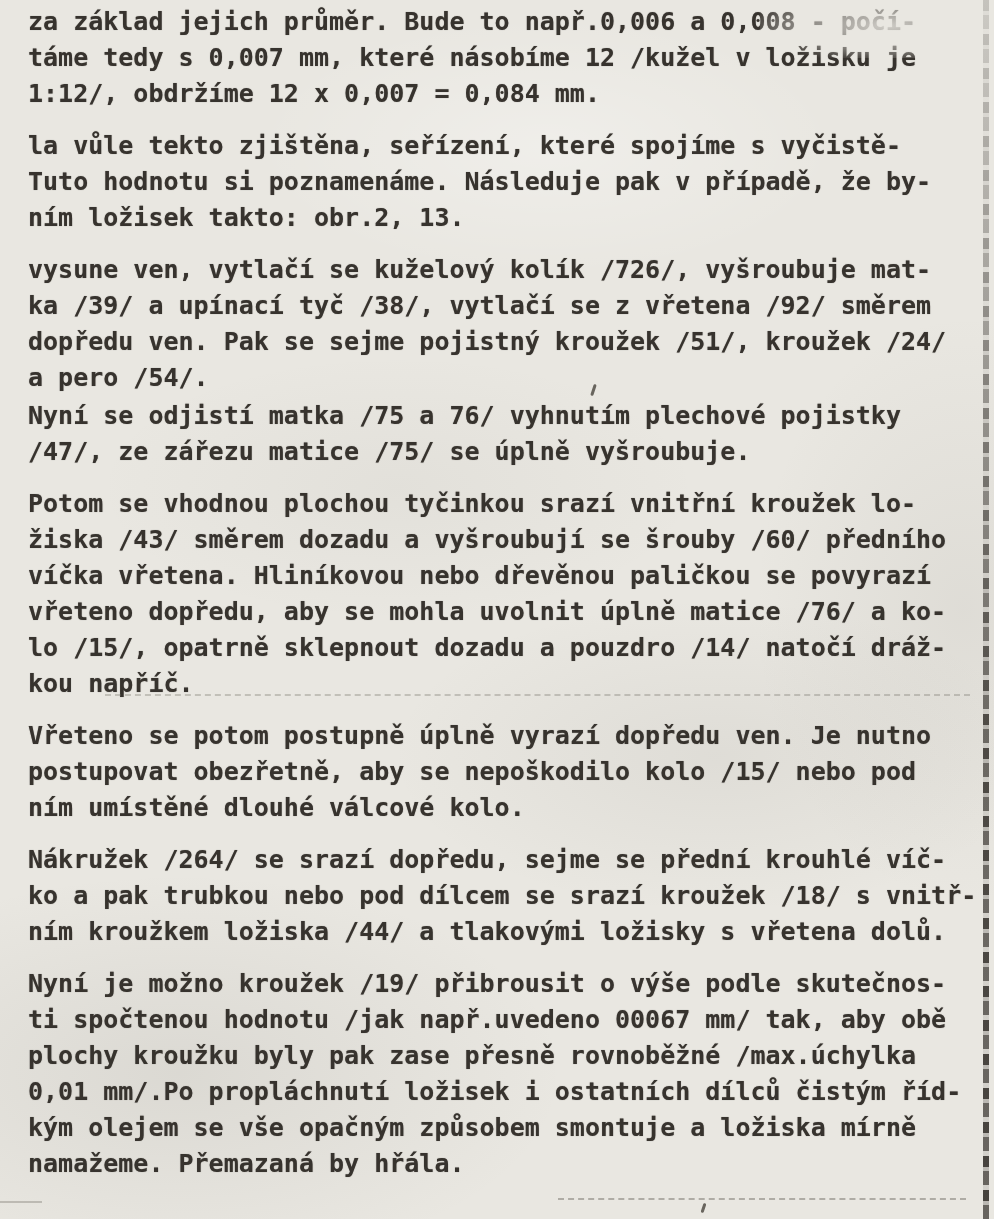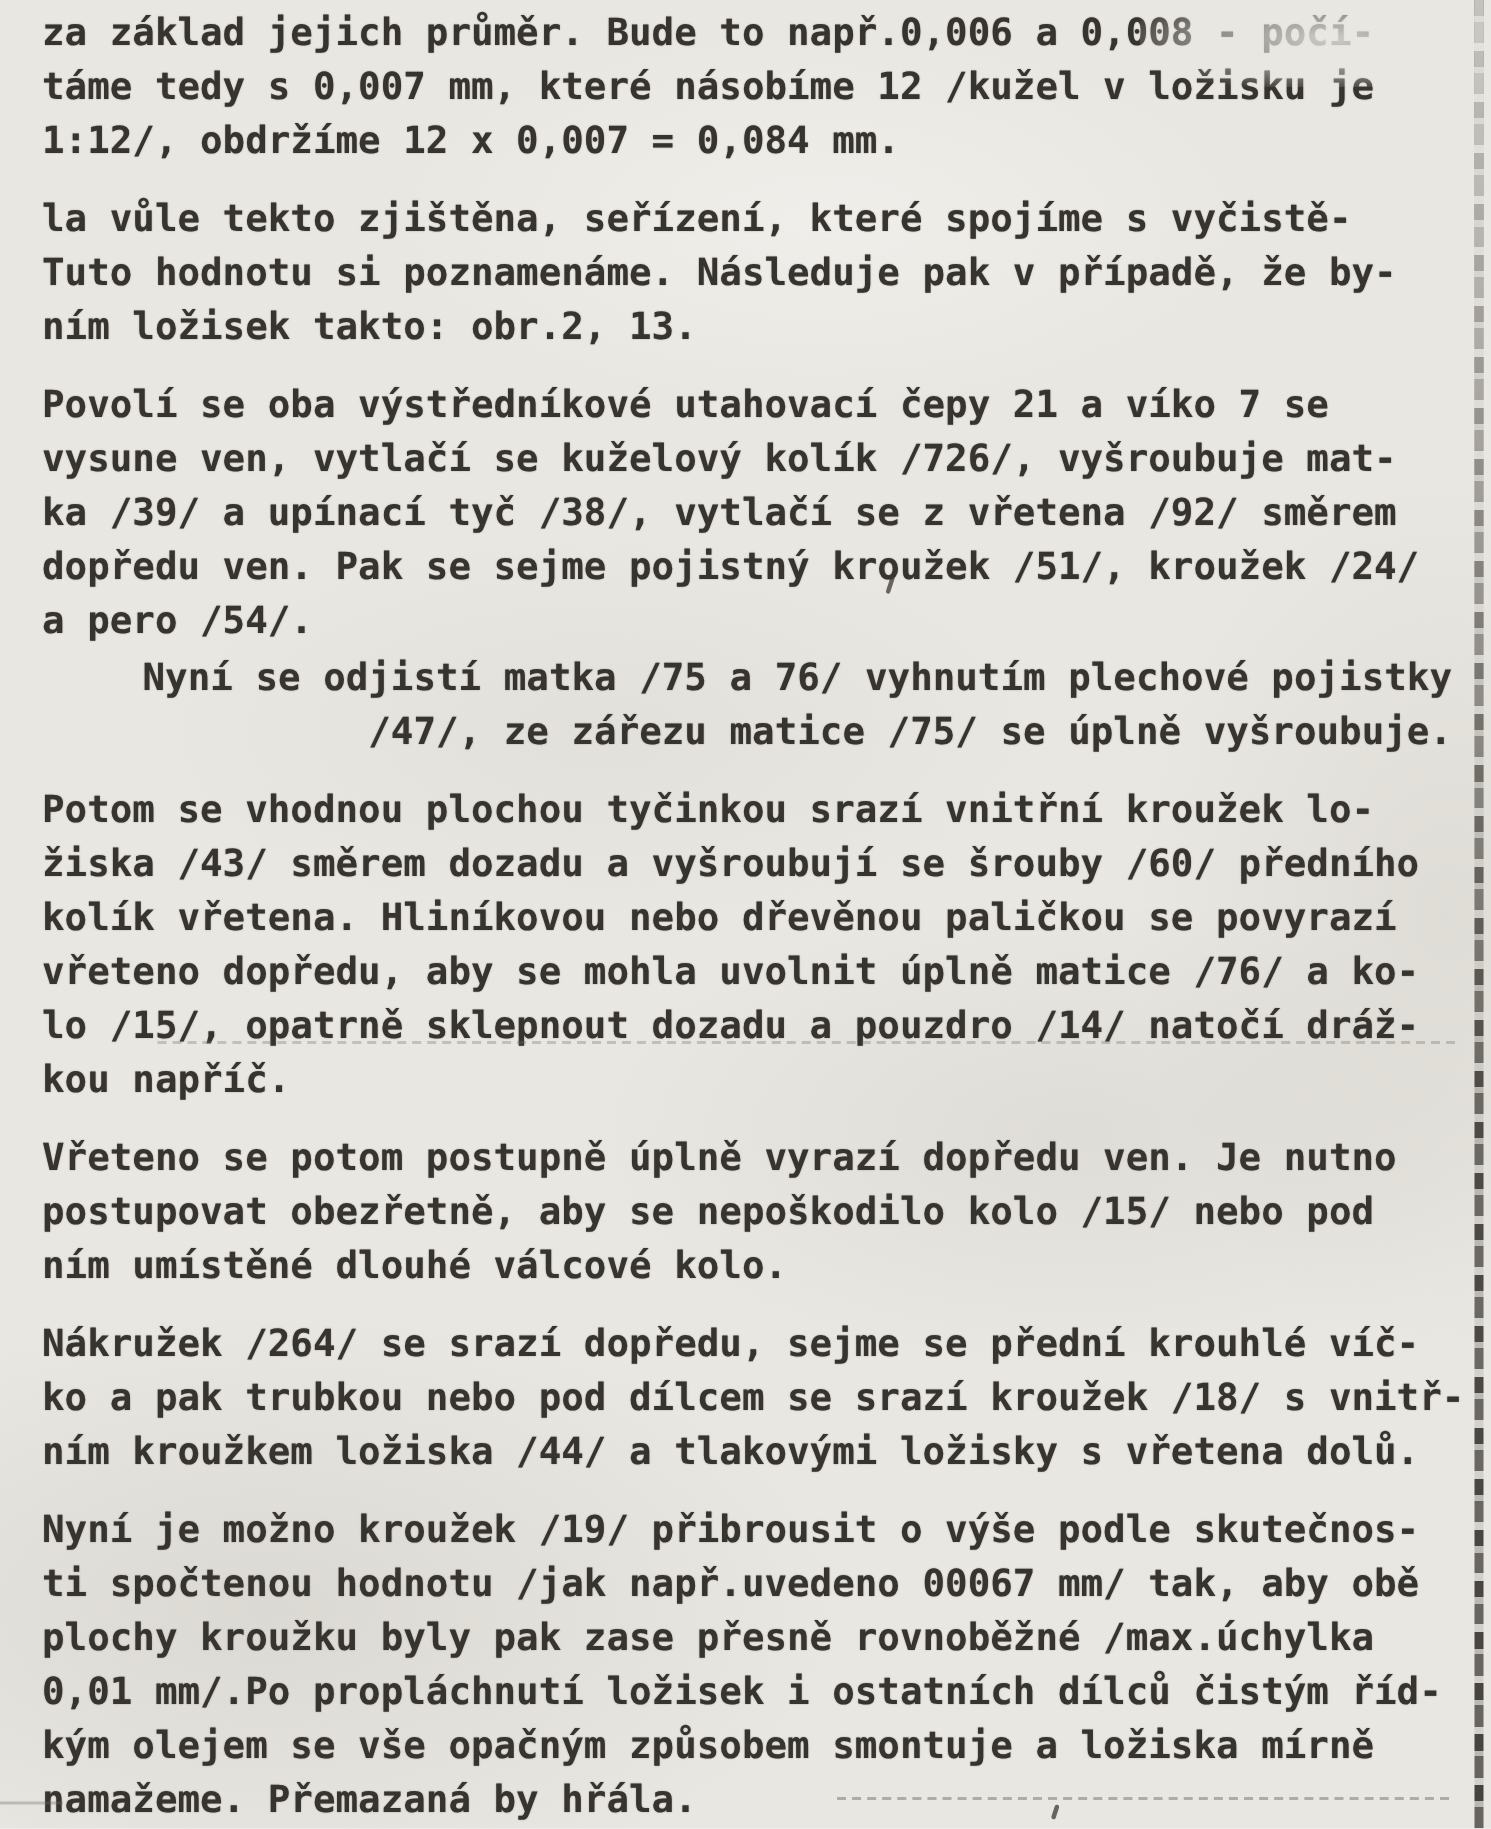--- a/index.html
+++ b/index.html
@@ -36,21 +36,20 @@
     text-shadow: 0 0 1px rgba(40,36,30,0.45);
   }
   .para {
     margin: 16px 0 0 0;
   }
   .para.first {
     margin-top: 0;
   }
   .para.tight {
     margin-top: 2px;
-    text-align: right;
   }
   .line {
     display: block;
     white-space: pre;
   }
   
   .edge-strip {
     position: absolute;
     top: 0;
     bottom: 0;
@@ -131,36 +130,35 @@
       <span class="line">1:12/, obdržíme 12 x 0,007 = 0,084 mm.</span>
     </div>
 
     <div class="para">
       <span class="line">la vůle tekto zjištěna, seřízení, které spojíme s vyčistě-</span>
       <span class="line">Tuto hodnotu si poznamenáme. Následuje pak v případě, že by-</span>
       <span class="line">ním ložisek takto: obr.2, 13.</span>
     </div>
 
     <div class="para">
-      <span class="line">Povolí se oba výstředníkové utahovací čepy 21 a víko 7 se</span>
       <span class="line">vysune ven, vytlačí se kuželový kolík /726/, vyšroubuje mat-</span>
       <span class="line">ka /39/ a upínací tyč /38/, vytlačí se z vřetena /92/ směrem</span>
       <span class="line">dopředu ven. Pak se sejme pojistný kroužek /51/, kroužek /24/</span>
       <span class="line">a pero /54/.</span>
     </div>
 
     <div class="para tight">
       <span class="line">Nyní se odjistí matka /75 a 76/ vyhnutím plechové pojistky</span>
       <span class="line">/47/, ze zářezu matice /75/ se úplně vyšroubuje.</span>
     </div>
 
     <div class="para">
       <span class="line">Potom se vhodnou plochou tyčinkou srazí vnitřní kroužek lo-</span>
       <span class="line">žiska /43/ směrem dozadu a vyšroubují se šrouby /60/ předního</span>
-      <span class="line">kolík vřetena. Hliníkovou nebo dřevěnou paličkou se povyrazí</span>
+      <span class="line">víčka vřetena. Hliníkovou nebo dřevěnou paličkou se povyrazí</span>
       <span class="line">vřeteno dopředu, aby se mohla uvolnit úplně matice /76/ a ko-</span>
       <span class="line">lo /15/, opatrně sklepnout dozadu a pouzdro /14/ natočí dráž-</span>
       <span class="line">kou napříč.</span>
     </div>
 
     <div class="para">
       <span class="line">Vřeteno se potom postupně úplně vyrazí dopředu ven. Je nutno</span>
       <span class="line">postupovat obezřetně, aby se nepoškodilo kolo /15/ nebo pod</span>
       <span class="line">ním umístěné dlouhé válcové kolo.</span>
     </div>

